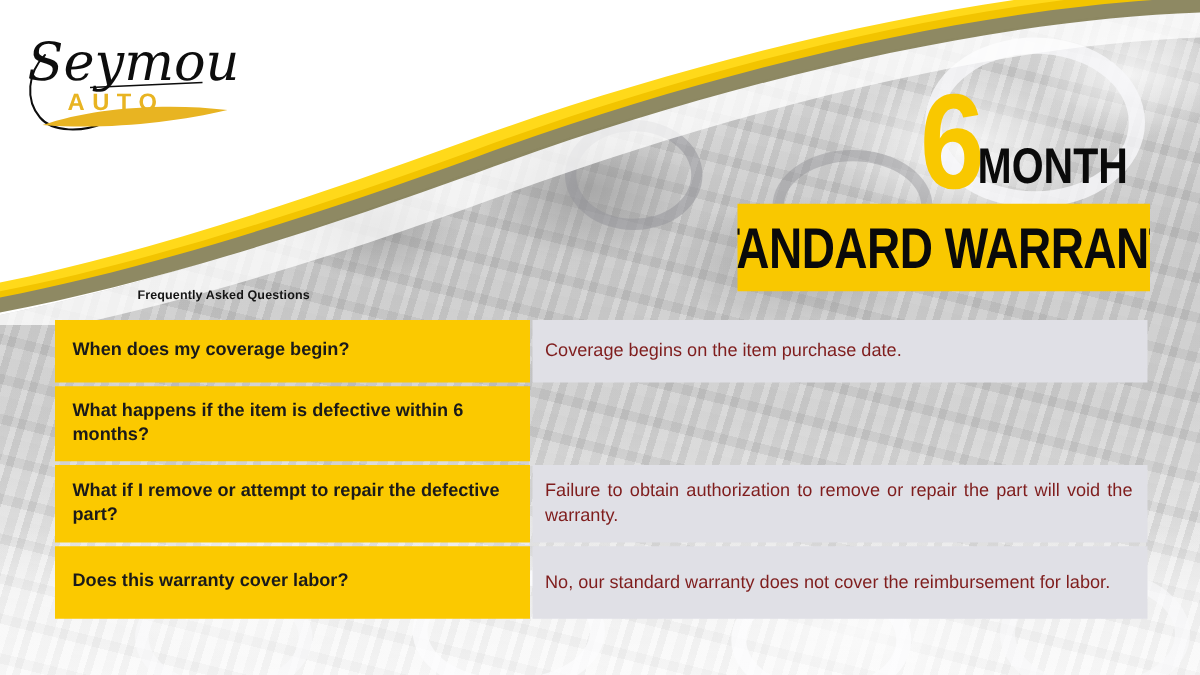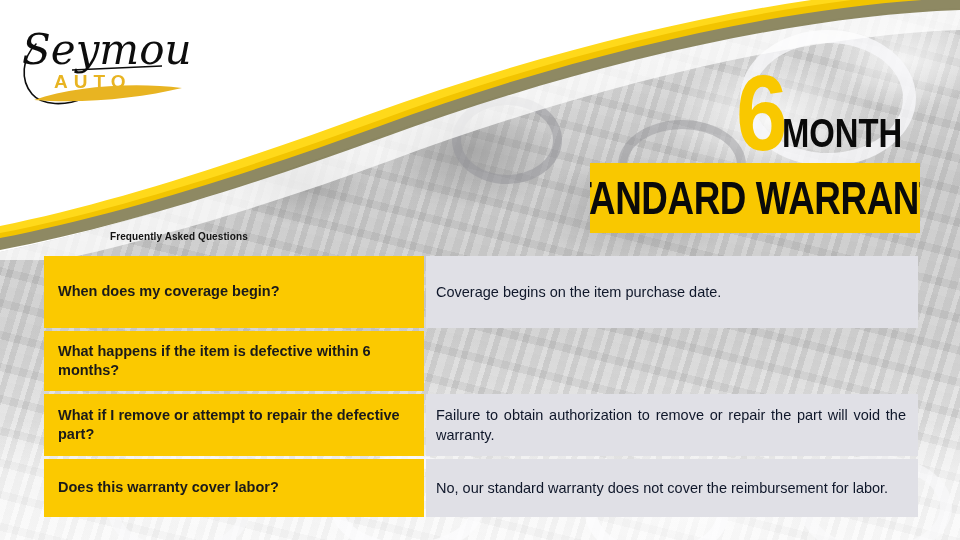--- a/index.html
+++ b/index.html
@@ -195,33 +195,33 @@
     font-size: 14.5px;
     line-height: 1.32;
     padding: 10px 14px 10px 14px;
     display: flex;
     align-items: center;
     box-sizing: border-box;
   }
   .a-cell {
     flex: 1 1 auto;
     background: #E0E0E6;
-    color: #0f172a;
+    color: #7f1d1d;
     font-family: "Liberation Sans", sans-serif;
     font-weight: normal;
     font-size: 14.5px;
     line-height: 1.38;
     padding: 10px 12px 10px 10px;
     display: flex;
     align-items: center;
     text-align: justify;
     text-justify: inter-word;
     box-sizing: border-box;
   }
-  .row-h1 .q-cell, .row-h1 .a-cell { height: 72px; }
+  .row-h1 .q-cell, .row-h1 .a-cell { height: 50px; }
   .row-h2 .q-cell, .row-h2 .a-cell { height: 60px; }
   .row-h3 .q-cell, .row-h3 .a-cell { height: 58px; }
   .row-h4 .q-cell, .row-h4 .a-cell { height: 62px; }
 </style>
 </head>
 <body>
 
 <div class="slide">
 
   <div class="bg-photo"></div>

